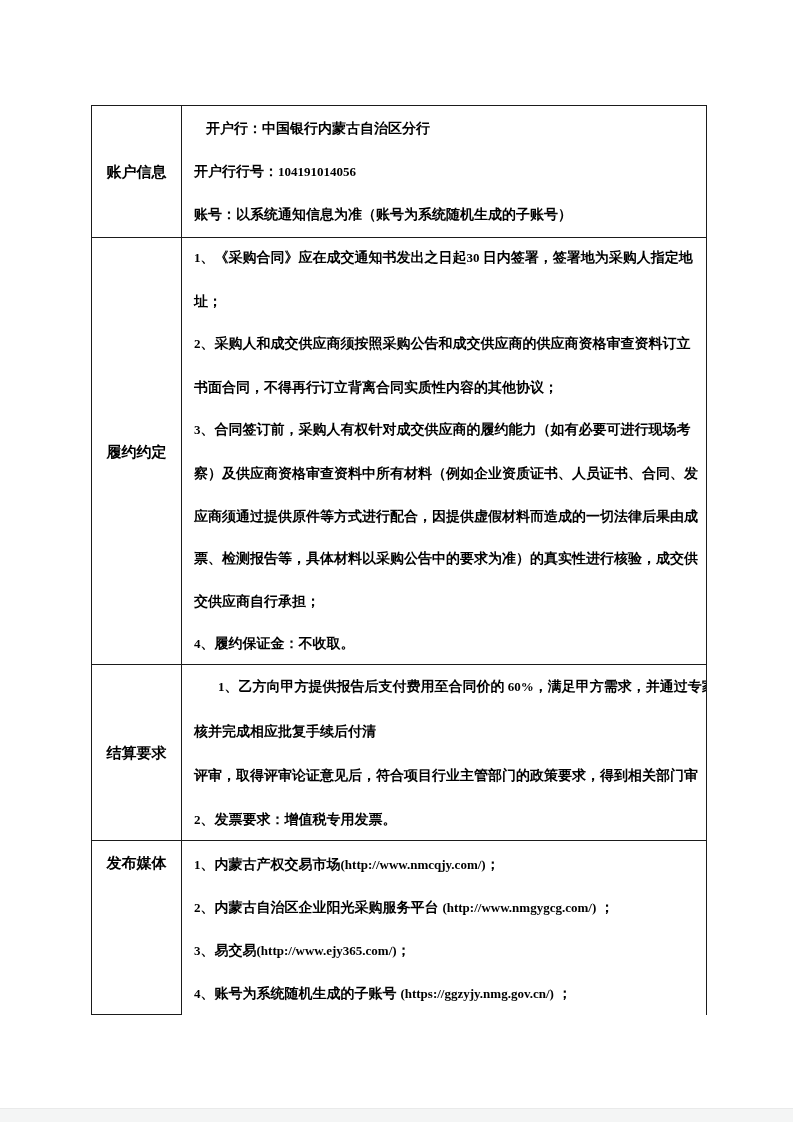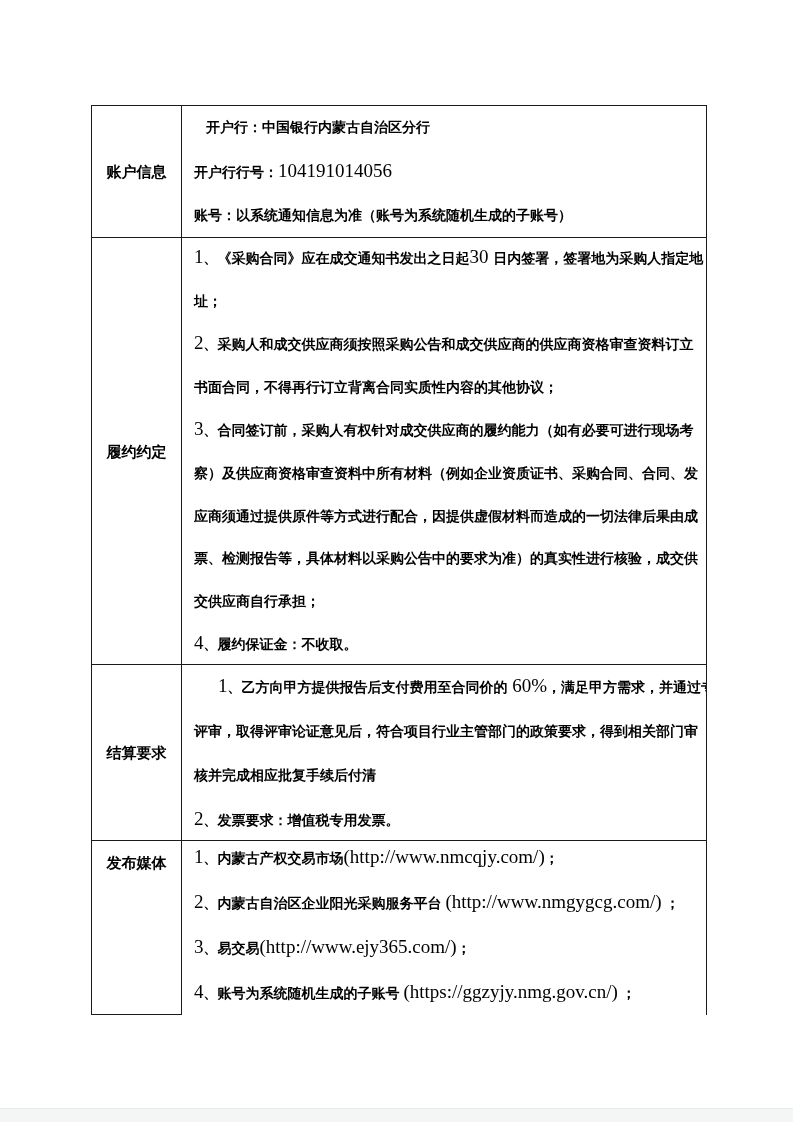--- a/index.html
+++ b/index.html
@@ -23,21 +23,21 @@
     font-family:"Liberation Sans",sans-serif;white-space:nowrap;
   }
   .ccell{
     flex:1 1 auto;box-sizing:border-box;min-width:0;
     padding:0 4px 0 12px;display:flex;flex-direction:column;justify-content:flex-end;
     overflow:hidden;
   }
   .ccell.vcenter{justify-content:center;}
   .tline{white-space:nowrap;font-size:14px;}
   .seg-cn{font-family:"Liberation Sans",sans-serif;font-weight:700;}
-  .seg-lat{font-family:"Liberation Serif",serif;font-weight:400;font-size:19px;}
+  .seg-lat{font-family:"Liberation Serif",serif;font-weight:700;font-size:13px;}
   .page-gap{
     position:absolute;left:0;right:0;bottom:0;height:13px;
     background:#f4f5f5;border-top:1px solid #e9eaea;
   }
 </style>
 </head>
 <body>
 
 <div class="doc-table" id="doc-table">
     <div class="trow" style="height: 132px;">
@@ -53,35 +53,35 @@
     <div class="trow" style="height: 427px;">
       <div class="hcell">
         <span class="hlabel">履约约定</span>
       </div>
       <div class="ccell vcenter">
         <div class="tline" style="line-height: 42.6px;"><span class="seg-lat">1</span><span class="seg-cn">、《采购合同》应在成交通知书发出之日起</span><span class="seg-lat">30 </span><span class="seg-cn">日内签署，签署地为采购人指定地</span></div>
         <div class="tline" style="line-height: 42.6px;"><span class="seg-cn">址；</span></div>
         <div class="tline" style="line-height: 42.6px;"><span class="seg-lat">2</span><span class="seg-cn">、采购人和成交供应商须按照采购公告和成交供应商的供应商资格审查资料订立</span></div>
         <div class="tline" style="line-height: 42.6px;"><span class="seg-cn">书面合同，不得再行订立背离合同实质性内容的其他协议；</span></div>
         <div class="tline" style="line-height: 42.6px;"><span class="seg-lat">3</span><span class="seg-cn">、合同签订前，采购人有权针对成交供应商的履约能力（如有必要可进行现场考</span></div>
-        <div class="tline" style="line-height: 42.6px;"><span class="seg-cn">察）及供应商资格审查资料中所有材料（例如企业资质证书、采购合同、合同、发</span></div>
+        <div class="tline" style="line-height: 42.6px;"><span class="seg-cn">察）及供应商资格审查资料中所有材料（例如企业资质证书、人员证书、合同、发</span></div>
         <div class="tline" style="line-height: 42.6px;"><span class="seg-cn">应商须通过提供原件等方式进行配合，因提供虚假材料而造成的一切法律后果由成</span></div>
         <div class="tline" style="line-height: 42.6px;"><span class="seg-cn">票、检测报告等，具体材料以采购公告中的要求为准）的真实性进行核验，成交供</span></div>
         <div class="tline" style="line-height: 42.6px;"><span class="seg-cn">交供应商自行承担；</span></div>
         <div class="tline" style="line-height: 42.6px;"><span class="seg-lat">4</span><span class="seg-cn">、履约保证金：不收取。</span></div>
       </div>
     </div>
     <div class="trow" style="height: 176px;">
       <div class="hcell">
         <span class="hlabel">结算要求</span>
       </div>
       <div class="ccell vcenter">
         <div class="tline" style="line-height: 44px; margin-left: 24px;"><span class="seg-lat">1</span><span class="seg-cn">、乙方向甲方提供报告后支付费用至合同价的</span><span class="seg-lat"> 60%</span><span class="seg-cn">，满足甲方需求，并通过专家</span></div>
+        <div class="tline" style="line-height: 44px;"><span class="seg-cn">核并完成相应批复手续后付清</span></div>
         <div class="tline" style="line-height: 44px;"><span class="seg-cn">评审，取得评审论证意见后，符合项目行业主管部门的政策要求，得到相关部门审</span></div>
-        <div class="tline" style="line-height: 44px;"><span class="seg-cn">核并完成相应批复手续后付清</span></div>
         <div class="tline" style="line-height: 44px;"><span class="seg-lat">2</span><span class="seg-cn">、发票要求：增值税专用发票。</span></div>
       </div>
     </div>
     <div class="trow last" style="height: 174px;">
       <div class="hcell">
         <span class="hlabel">发布媒体</span>
       </div>
       <div class="ccell">
         <div class="tline" style="line-height: 43px;"><span class="seg-lat">1</span><span class="seg-cn">、内蒙古产权交易市场</span><span class="seg-lat">(http://www.nmcqjy.com/)</span><span class="seg-cn">；</span></div>
         <div class="tline" style="line-height: 43px;"><span class="seg-lat">2</span><span class="seg-cn">、内蒙古自治区企业阳光采购服务平台 </span><span class="seg-lat">(http://www.nmgygcg.com/)</span><span class="seg-cn"> ；</span></div>

